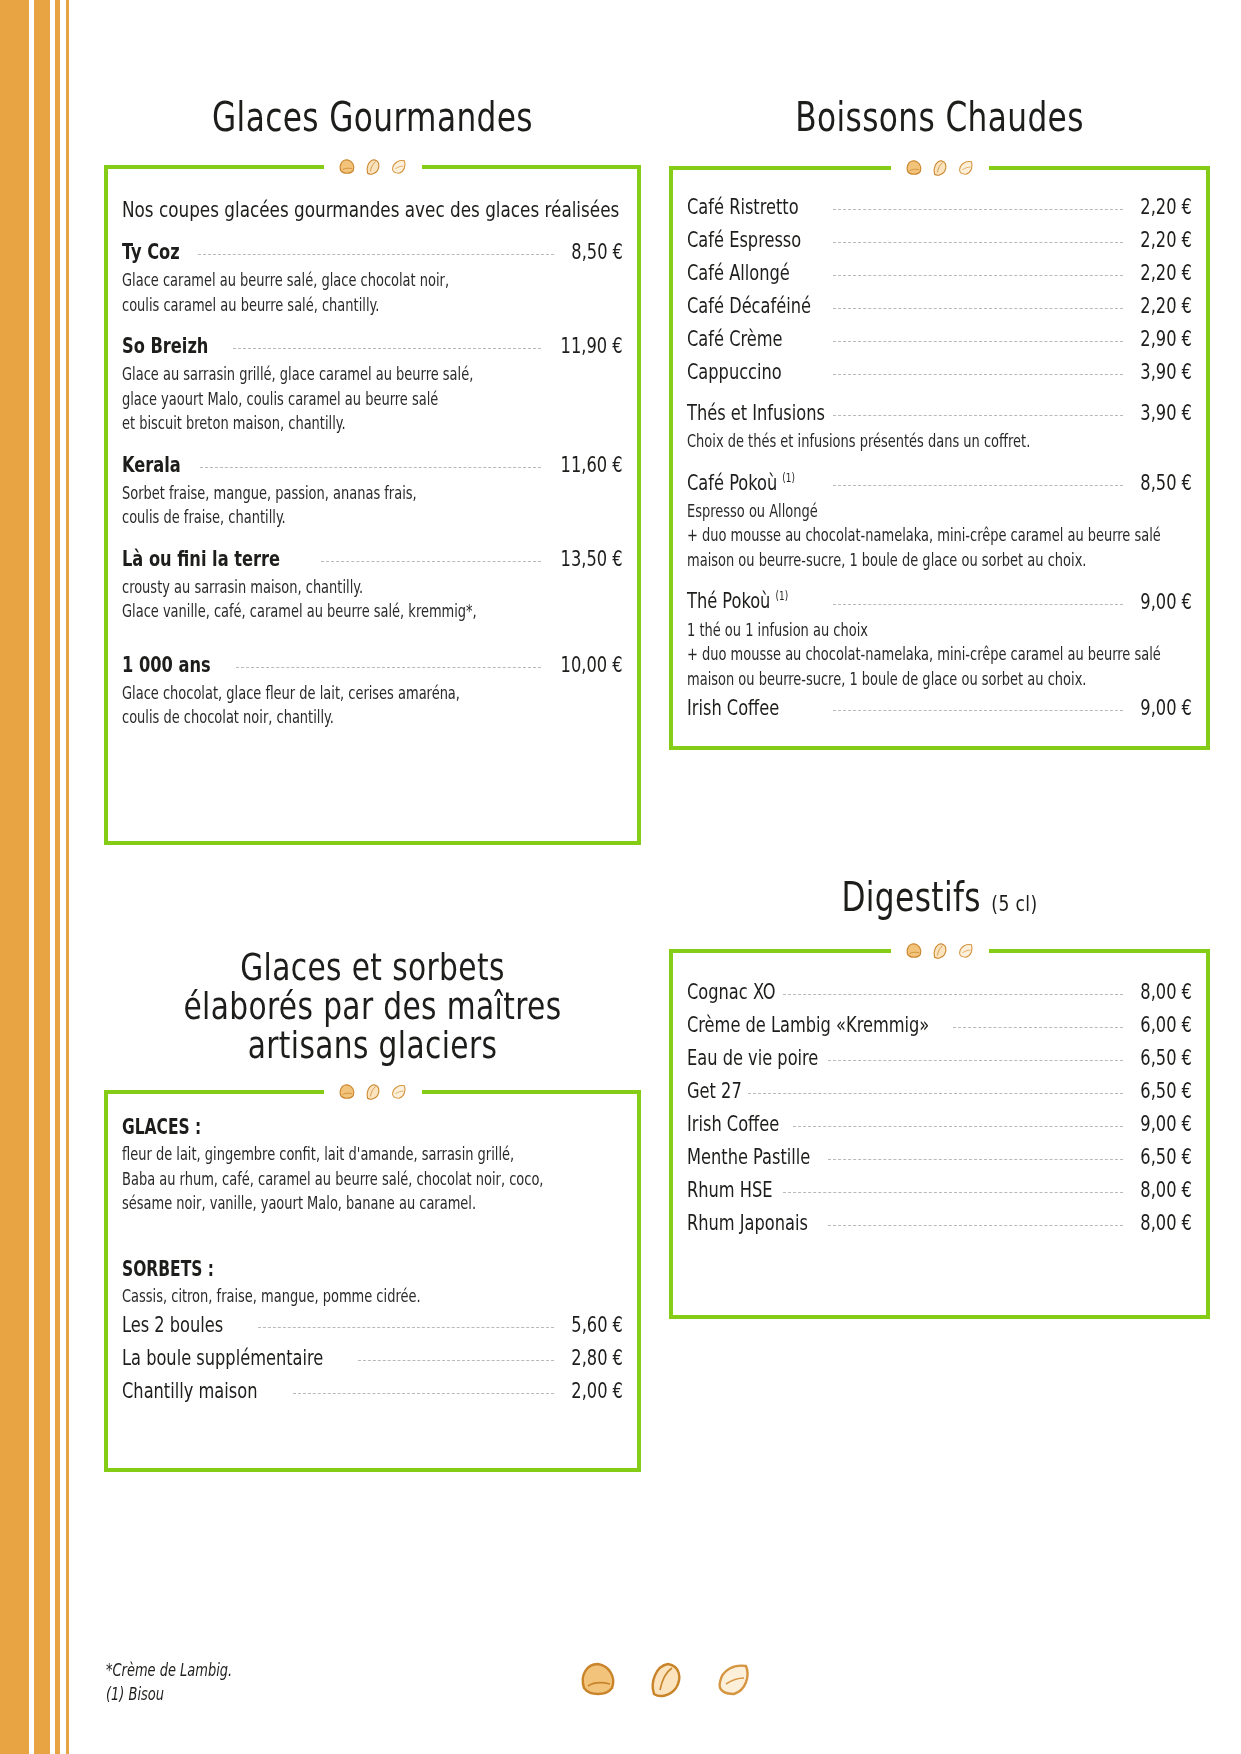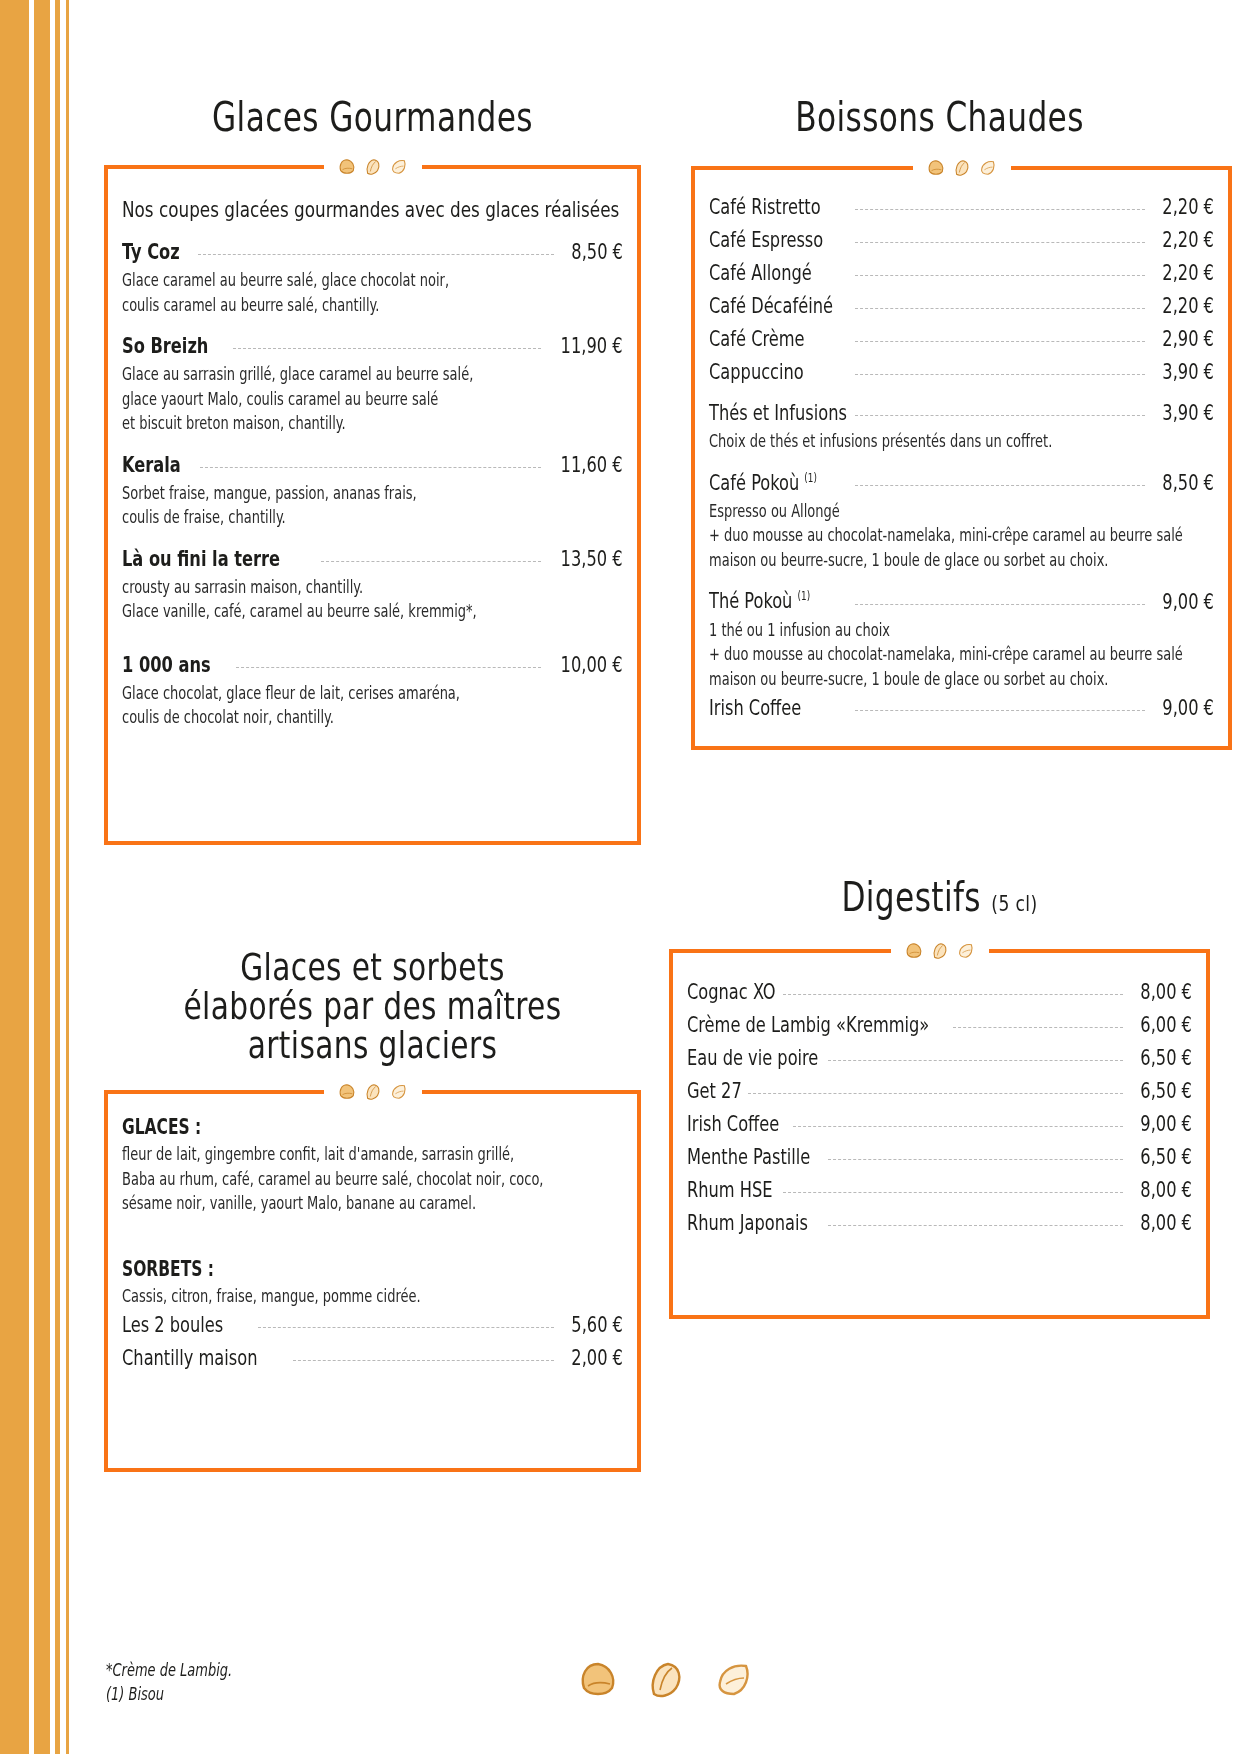--- a/index.html
+++ b/index.html
@@ -10,21 +10,21 @@
   }
   .stripe { position: absolute; top: 0; height: 1754px; background: #E8A443; }
   .title {
     position: absolute; text-align: center; color: #1d1d1b;
     font-family: "DejaVu Sans", sans-serif; font-weight: normal;
     transform: scaleX(0.78); transform-origin: center top;
     letter-spacing: 0.5px; white-space: nowrap;
   }
   .title small { font-size: 22px; }
   .box {
-    position: absolute; border: 4px solid #f97316; box-sizing: border-box;
+    position: absolute; border: 4px solid #84cc16; box-sizing: border-box;
   }
   .box-deco {
     position: absolute; top: -14px; left: 50%; transform: translateX(-50%);
     background: #fff; padding: 0 14px; display: flex; gap: 8px; height: 24px; align-items: center;
   }
   .nut { display: inline-block; width: 18px; height: 18px; }
   .content { position: absolute; left: 14px; right: 14px; }
   .row {
     display: flex; align-items: baseline; white-space: nowrap;
     font-size: 22px; line-height: 33px;
@@ -162,21 +162,21 @@
       <div class="desc">
           <div><span>Glace chocolat, glace fleur de lait, cerises amaréna,</span></div>
           <div><span>coulis de chocolat noir, chantilly.</span></div>
         </div>
     </div>
   </div>
 </div>
 
 <div class="title" style="left:669px;width:541px;top:94px;font-size:40px;">Boissons Chaudes</div>
 
-<div class="box" style="left:669px;top:166px;width:541px;height:584px;margin-left:22px;">
+<div class="box" style="left:669px;top:166px;width:541px;height:584px;">
   <div class="box-deco">
     <svg class="nut">
         <use href="#nut1"></use>
       </svg>
     <svg class="nut">
         <use href="#nut2"></use>
       </svg>
     <svg class="nut">
         <use href="#nut3"></use>
       </svg>
@@ -284,20 +284,25 @@
     </div>
     <div style="height:38px"></div>
     <div class="sect"><span class="cond">SORBETS :</span></div>
     <div class="desc">
       <div><span>Cassis, citron, fraise, mangue, pomme cidrée.</span></div>
     </div>
     <div class="row">
         <span class="name cond" style="width:130px">Les 2 boules</span>
         <span class="lead"></span>
         <span class="price cond" style="transform-origin:right center">5,60 €</span>
+      </div>
+    <div class="row">
+        <span class="name cond" style="width:230px">La boule supplémentaire</span>
+        <span class="lead"></span>
+        <span class="price cond" style="transform-origin:right center">2,80 €</span>
       </div>
     <div class="row">
         <span class="name cond" style="width:165px">Chantilly maison</span>
         <span class="lead"></span>
         <span class="price cond" style="transform-origin:right center">2,00 €</span>
       </div>
   </div>
 </div>
 
 <div class="title" style="left:669px;width:541px;top:874px;font-size:40px;">

